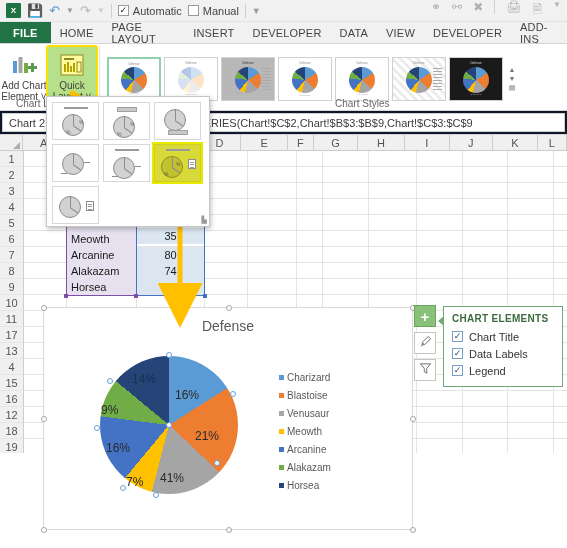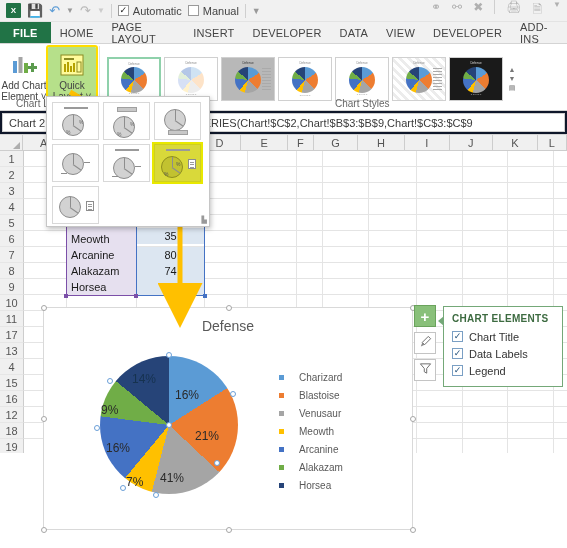--- a/index.html
+++ b/index.html
@@ -249,21 +249,21 @@
     position:absolute; font-size: 12px; color:#2a2a2a; font-weight:400;
   }
   .pct.dark { color:#16324f; }
   .pt-handle {
     position:absolute; width:6px; height:6px; border:1px solid #6a9fd8;
     background:#fff; border-radius:50%;
   }
   .legend {
     position:absolute; left: 235px; top: 60px; font-size:10px; color:#595959;
   }
-  .legend-row { display:flex; align-items:center; gap:15px; height: 18px; }
+  .legend-row { display:flex; align-items:center; gap:3px; height: 18px; }
   .legend-sq { width:5px; height:5px; display:inline-block; }
   .obj-handle {
     position:absolute; width:6px; height:6px; border:1px solid #a6a6a6;
     background:#fff; border-radius:50%;
   }
 
   
   .side-btns { position:absolute; left: 414px; top: 305px; }
   .sbtn {
     width:22px; height:22px; border:1px solid #c4c4c4; background:#fff;

